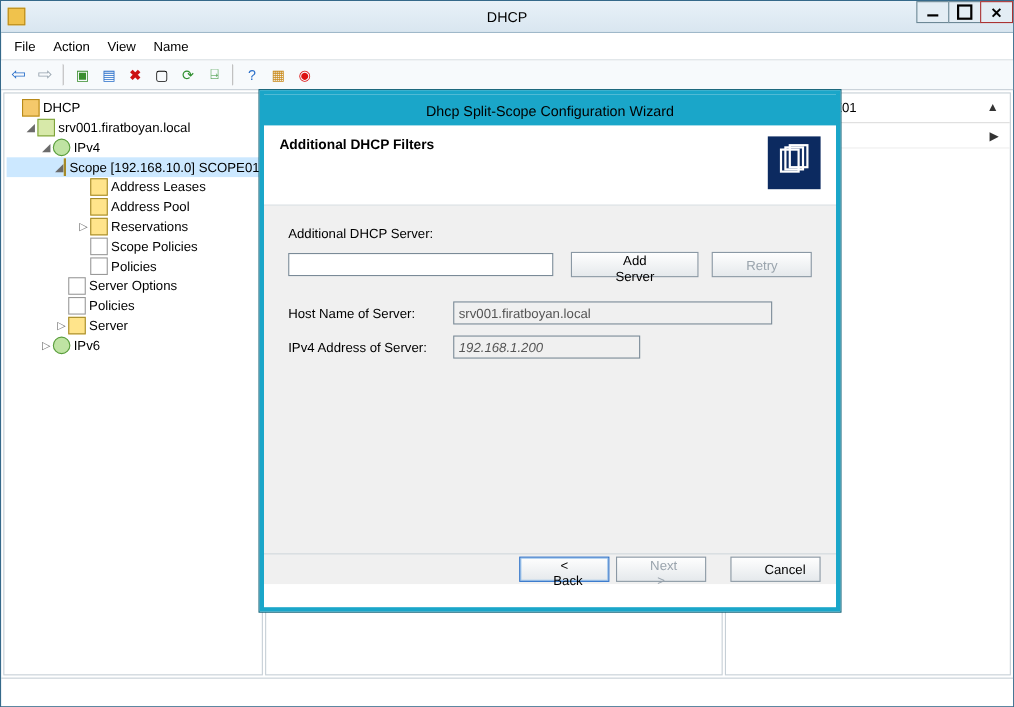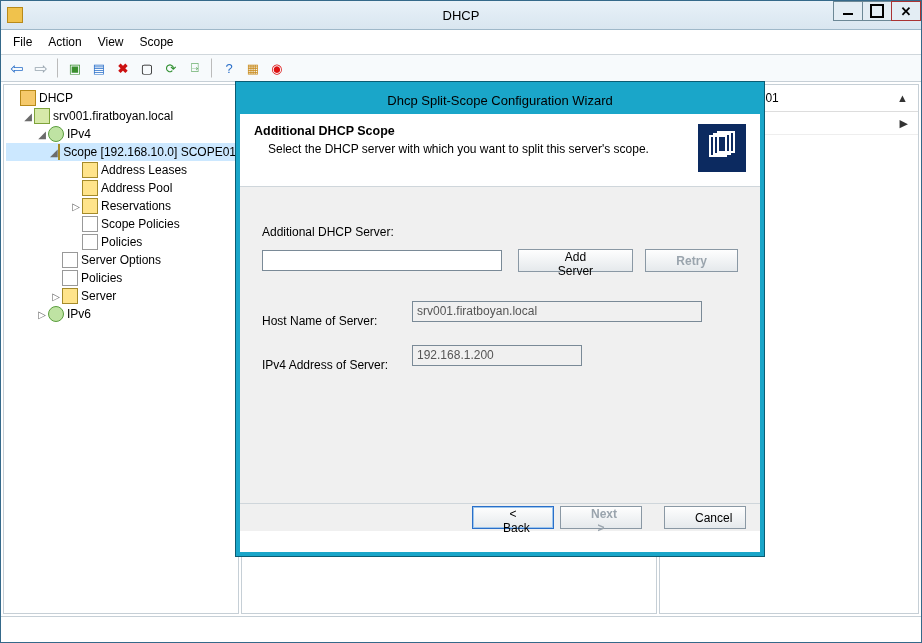--- a/index.html
+++ b/index.html
@@ -51,25 +51,25 @@
   
   .wizard { position:absolute; left:236px; top:82px; width:528px; height:474px; background:#fff; border:4px solid #1aa6c9; box-shadow:0 0 0 1px #0b5c73; z-index:20; }
   .wizard .wtitle { height:28px; background:#1aa6c9; color:#000; display:flex; align-items:center; justify-content:center; font-size:13px; }
   .wizard .banner { display:flex; justify-content:space-between; padding:10px 14px 14px; border-bottom:1px solid #cfd6db;}
   .wizard .banner h3 { margin:0 0 4px; font-size:12.5px; font-weight:bold;}
   .wizard .banner p { margin:0 0 0 14px; font-size:12px;}
   .wizard .bicon { width:48px; height:48px; background:#0c2a60; display:flex; align-items:center; justify-content:center;}
   .wizard .bicon svg{width:36px;height:36px;}
   .wizard .body { padding:18px 22px; background:#f0f0f0; height:calc(100% - 28px - 74px - 48px); }
   .wizard .row { display:flex; align-items:center; margin-bottom:10px; }
-  .wizard .lbl { width:150px;margin-top:20px; }
+  .wizard .lbl { width:150px; }
   .wizard input[type=text]{ height:21px; border:1px solid #7a8a97; padding:0 4px; background:#fff; }
   .wizard input[readonly]{ background:#f0f0f0; color:#555;}
   .wizard .btn { height:23px; padding:0 30px; border:1px solid #8a98a4; background:linear-gradient(#fefefe,#e5e9ec); }
-  .wizard .btn[disabled]{ color:#9aa4ad;font-weight:bold; }
+  .wizard .btn[disabled]{ color:#9aa4ad; }
   .wizard .footer{ height:28px; border-top:1px solid #cfd6db; display:flex; justify-content:flex-end; align-items:center; gap:6px; padding:0 14px; background:#f0f0f0;}
   .wizard .footer .btn{ width:82px; }
   .wizard .footer .btn.default{ border:1px solid #2a6fc9; box-shadow:0 0 0 1px #9cc5ed inset;}
 </style>
 </head>
 <body>
 
 <div class="window">
   <div class="titlebar">
     <span class="appicon"></span>
@@ -78,21 +78,21 @@
       <div class="ctrlbtn ctrlbtn-min"></div>
       <div class="ctrlbtn ctrlbtn-max"></div>
       <div class="ctrlbtn ctrlbtn-close"></div>
     </div>
   </div>
 
   <div class="menubar">
     <span>File</span>
     <span>Action</span>
     <span>View</span>
-    <span>Scope</span>
+    <span>Name</span>
   </div>
 
   <div class="toolbar">
     <div class="tbtn nav-arrow nav-left">⇦</div>
     <div class="tbtn nav-arrow nav-right">⇨</div>
     <div class="tbtn sep"></div>
     <div class="tbtn" style="color:#3a8e2e">▣</div>
     <div class="tbtn" style="color:#2a6fc9">▤</div>
     <div class="tbtn delete">✖</div>
     <div class="tbtn">▢</div>
@@ -187,22 +187,21 @@
     </div>
   </div>
 
   <div class="status"></div>
 </div>
 
 <div class="wizard">
   <div class="wtitle">Dhcp Split-Scope Configuration Wizard</div>
   <div class="banner">
     <div>
-      <h3>Additional DHCP Scope</h3>
-      <p>Select the DHCP server with which you want to split this server's scope.</p>
+      <h3>Additional DHCP Filters</h3>
     </div>
     <div class="bicon">
       <svg viewBox="0 0 36 36">
           <g fill="none" stroke="#fff" stroke-width="2">
         <rect x="6" y="6" width="16" height="20"></rect>
             <rect x="10" y="4" width="16" height="20"></rect>
             <rect x="14" y="2" width="16" height="20"></rect>
       </g>
         </svg>
     </div>
@@ -218,21 +217,21 @@
       <span style="width:14px"></span>
       <button class="btn" disabled="">Retry</button>
     </div>
     <div style="height:12px"></div>
     <div class="row">
       <span class="lbl">Host Name of Server:</span>
       <input type="text" readonly="" style="width: 290px;" value="srv001.firatboyan.local">
     </div>
     <div class="row">
       <span class="lbl">IPv4 Address of Server:</span>
-      <input type="text" readonly="" style="width: 170px;" value="192.168.1.200">
+      <input type="text" readonly="" style="width: 170px; font-style: italic;" value="192.168.1.200">
     </div>
   </div>
   <div class="footer">
     <button class="btn default">&lt; Back</button>
     <button class="btn" disabled="">Next &gt;</button>
     <span style="width:10px"></span>
     <button class="btn">Cancel</button>
   </div>
 </div>
 

